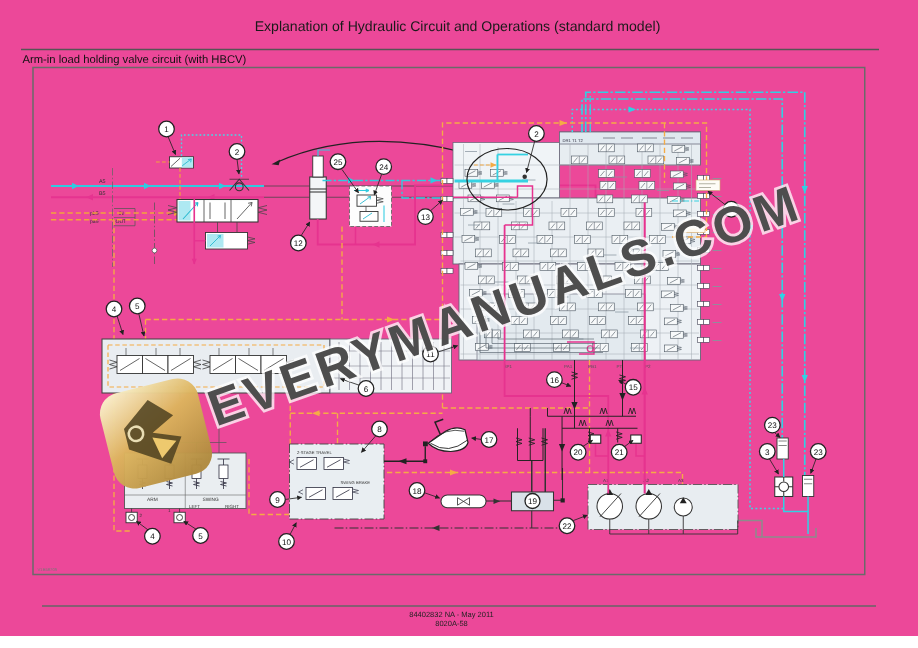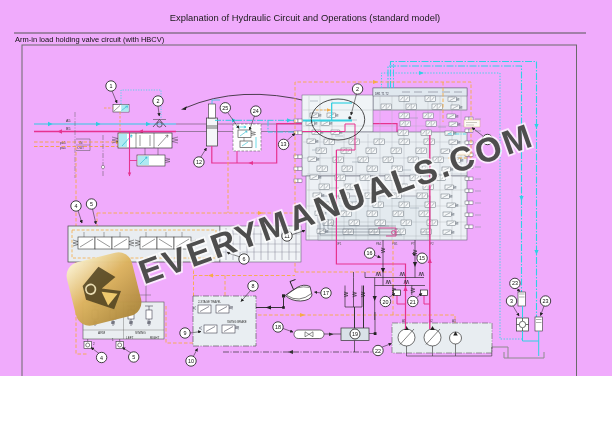--- a/index.html
+++ b/index.html
@@ -1,16 +1,16 @@
 <!DOCTYPE html>
 <html><head>
 <meta charset="utf-8">
 <style>
 html,body{margin:0;padding:0;background:#fff;}
-#page{position:relative;width:612px;height:376px;background:#f0abfc;overflow:hidden;
+#page{position:relative;width:612px;height:424px;background:#ec4899;overflow:hidden;
 font-family:"Liberation Sans", sans-serif;-webkit-font-smoothing:antialiased;}
 svg{position:absolute;left:0;top:0;}
 </style>
 </head>
 <body>
 <div id="page">
 <svg width="612" height="432" viewBox="0 0 612 432">
 <defs>
 <linearGradient id="gold" x1="0.2" y1="0" x2="0.75" y2="1">
 <stop offset="0" stop-color="#f8eec6"></stop>

